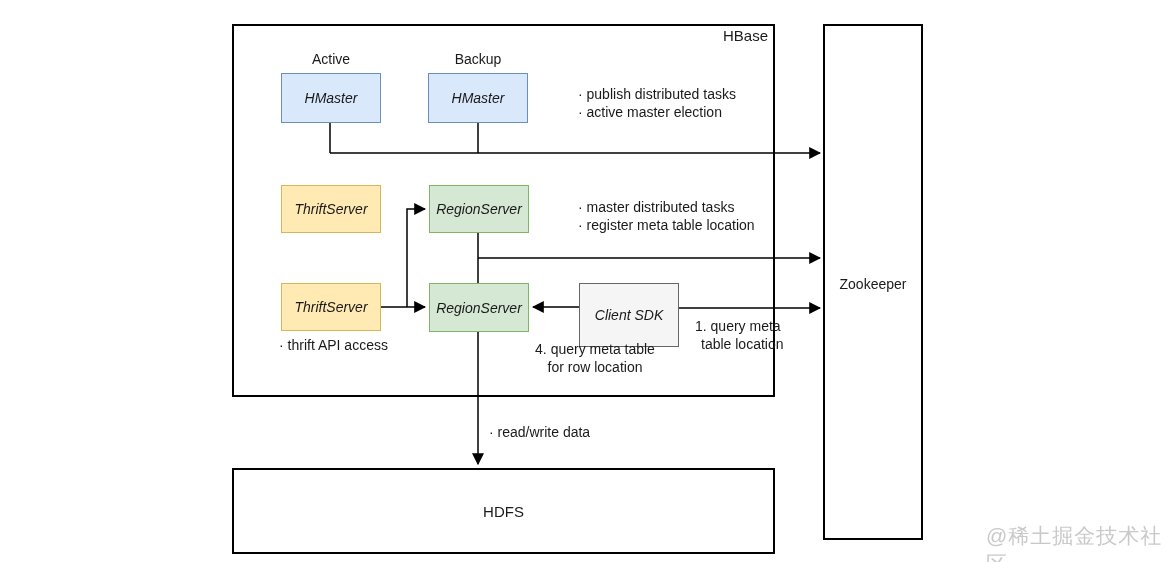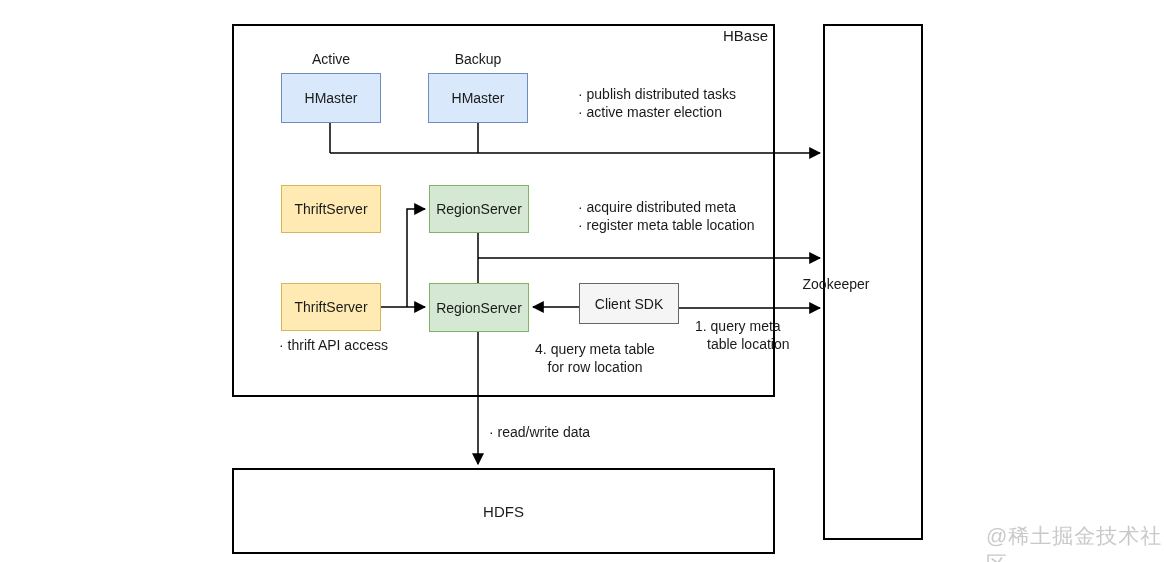--- a/index.html
+++ b/index.html
@@ -29,40 +29,41 @@
   }
   .node {
     position: absolute;
     box-sizing: border-box;
     border: 1px solid;
     display: flex;
     align-items: center;
     justify-content: center;
     font-size: 14px;
     color: var(--text, #1a1a1a);
+    font-style: italic;
   }
   .node.blue   { background: var(--blue-fill, #dae8fc);  border-color: var(--blue-border, #6c8ebf); }
   .node.yellow { background: var(--yellow-fill, #ffeab3); border-color: var(--yellow-border, #d6b656); }
   .node.green  { background: var(--green-fill, #d5e8d4); border-color: var(--green-border, #82b366); }
   .node.gray   { background: var(--gray-fill, #f5f5f5);  border-color: var(--gray-border, #666666); }
   .role-label {
     position: absolute;
     width: 100px;
     text-align: center;
     font-size: 14px;
   }
   .note {
     position: absolute;
     font-size: 14px;
     line-height: 18px;
     white-space: nowrap;
   }
   .note .line { display: block; }
   .note.center { text-align: center; }
-  .note .indent { margin-left: 12px; }
+  .note .indent { margin-left: 6px; }
   .edge-layer {
     position: absolute;
     left: 0; top: 0;
     pointer-events: none;
   }
   .edge {
     stroke: var(--line, #000);
     stroke-width: 1.5;
     fill: none;
   }
@@ -78,21 +79,21 @@
 </style>
 </head>
 <body>
 
 <div class="canvas">
 
   <div class="container-box" style="left:232px; top:24px; width:543px; height:373px;"></div>
   <div class="container-label" style="left:640px; top:27px; width:128px; text-align:right;">HBase</div>
 
   <div class="container-box" style="left:823px; top:24px; width:100px; height:516px;"></div>
-  <div class="container-label" style="left:786px; top:276px; width:100px; text-align:center; font-size:14px;">Zookeeper</div>
+  <div class="container-label" style="left:823px; top:276px; width:100px; text-align:center; font-size:14px;">Zookeeper</div>
 
   <div class="container-box" style="left:232px; top:468px; width:543px; height:86px; display:flex; align-items:center; justify-content:center; font-size:15px;">
     <span>HDFS</span>
   </div>
 
   <svg class="edge-layer" width="1166" height="562" viewBox="0 0 1166 562">
     <defs>
       <marker id="arrow" viewBox="0 0 10 10" refX="9" refY="5" markerWidth="8" markerHeight="8" orient="auto-start-reverse">
         <path class="arrowhead" d="M0,0 L10,5 L0,10 Z"></path>
       </marker>
@@ -114,29 +115,29 @@
 
   <div class="node blue" style="left:281px; top:73px; width:100px; height:50px;">HMaster</div>
   <div class="node blue" style="left:428px; top:73px; width:100px; height:50px;">HMaster</div>
 
   <div class="node yellow" style="left:281px; top:185px; width:100px; height:48px;">ThriftServer</div>
   <div class="node green" style="left:429px; top:185px; width:100px; height:48px;">RegionServer</div>
 
   <div class="node yellow" style="left:281px; top:283px; width:100px; height:48px;">ThriftServer</div>
   <div class="node green" style="left:429px; top:283px; width:100px; height:49px;">RegionServer</div>
 
-  <div class="node gray" style="left:579px; top:283px; width:100px; height:41px;">Client SDK</div>
+  <div class="node gray" style="left:579px; top:283px; width:100px; height:64px;">Client SDK</div>
 
   <div class="note" style="left:578px; top:85px;">
     <span class="line">· publish distributed tasks</span>
     <span class="line">· active master election</span>
   </div>
 
   <div class="note" style="left:578px; top:198px;">
-    <span class="line">· acquire distributed meta</span>
+    <span class="line">· master distributed tasks</span>
     <span class="line">· register meta table location</span>
   </div>
 
   <div class="note" style="left:279px; top:336px;">
     <span class="line">· thrift API access</span>
   </div>
 
   <div class="note" style="left:695px; top:317px;">
     <span class="line">1. query meta</span>
     <span class="line indent">table location</span>

